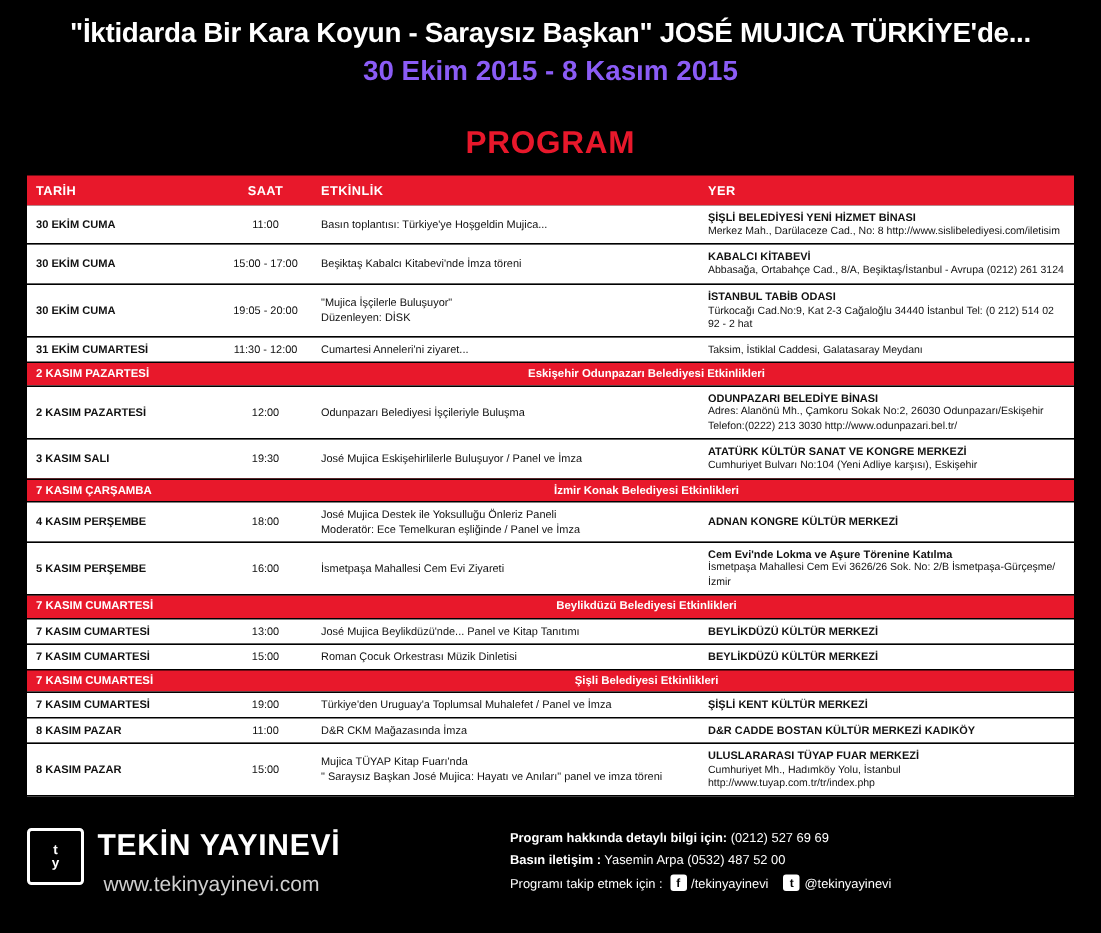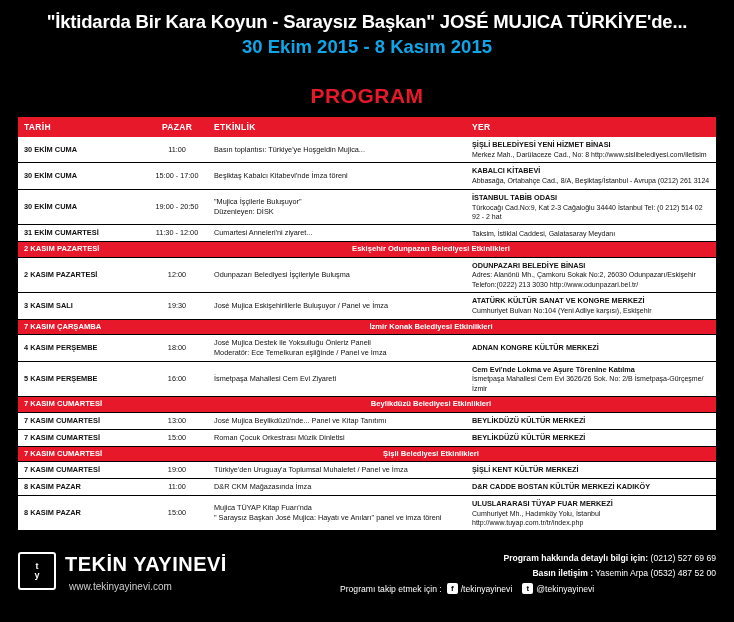--- a/index.html
+++ b/index.html
@@ -12,21 +12,21 @@
   }
   .page{position:relative;width:734px;height:622px;background:#000;}
 
   
   .header{text-align:center;padding:10px 10px 0 10px;}
   .title1{
     font-size:18.5px;font-weight:bold;color:#fff;letter-spacing:-0.2px;
     line-height:1.25;white-space:nowrap;
   }
   .title2{
-    font-size:18.5px;font-weight:bold;color:#0ea5e9;margin-top:3px;text-align:center;
+    font-size:18.5px;font-weight:bold;color:#8b5cf6;margin-top:3px;text-align:center;
   }
   .program{
     font-size:21px;font-weight:bold;color:#e8182b;margin-top:26px;letter-spacing:0.5px;
   }
 
   
   .tablewrap{margin:9px 18px 0 18px;}
   table{border-collapse:collapse;width:100%;table-layout:fixed;}
   col.c1{width:128px;}
   col.c2{width:62px;}
@@ -62,23 +62,23 @@
   .footer-inner{display:flex;padding:6px 18px 0 18px;}
   .pub{display:flex;align-items:flex-start;width:300px;}
   .logo{
     width:34px;height:34px;border:2px solid #fff;border-radius:3px;
     display:flex;align-items:center;justify-content:center;
     font-size:9px;font-weight:bold;line-height:1;flex-direction:column;margin-top:2px;
   }
   .logo span{display:block;}
   .pubtext{margin-left:9px;}
   .pubname{font-size:20px;font-weight:bold;letter-spacing:0.5px;line-height:1.1;margin-top:3px;}
-  .puburl{font-size:10px;color:#cfcfcf;margin-top:6px;margin-left:4px;}
-
-  .contact{flex:1;padding-left:22px;padding-top:3px;text-align:right;}
+  .puburl{font-size:14px;color:#cfcfcf;margin-top:6px;margin-left:4px;}
+
+  .contact{flex:1;padding-left:22px;padding-top:3px;}
   .contact div{font-size:8.6px;margin-bottom:5px;}
   .contact .lbl{font-weight:bold;}
   .social{display:flex;align-items:center;font-size:8.6px;margin-top:1px;}
   .social .lbl{font-weight:normal;margin-right:5px;}
   .sicon{
     display:inline-flex;align-items:center;justify-content:center;
     width:11px;height:11px;background:#fff;color:#000;border-radius:2px;
     font-size:8px;font-weight:bold;margin-right:3px;margin-left:6px;
   }
   .sicon.first{margin-left:0;}
@@ -99,21 +99,21 @@
     <table>
       <colgroup>
           <col class="c1">
           <col class="c2">
           <col class="c3">
           <col class="c4">
         </colgroup>
       <thead>
         <tr>
           <th>TARİH</th>
-          <th class="saat">PAZAR</th>
+          <th class="saat">SAAT</th>
           <th>ETKİNLİK</th>
           <th>YER</th>
         </tr>
       </thead>
       <tbody id="table-body">
           <tr>
             <td class="date">30 EKİM CUMA</td>
             <td class="time">11:00</td>
             <td>Basın toplantısı: Türkiye'ye Hoşgeldin Mujica...</td>
             <td class="venue">
@@ -125,21 +125,21 @@
             <td class="date">30 EKİM CUMA</td>
             <td class="time">15:00 - 17:00</td>
             <td>Beşiktaş Kabalcı Kitabevi'nde  İmza töreni</td>
             <td class="venue">
               <div class="vtitle">KABALCI KİTABEVİ</div>
               <div>Abbasağa, Ortabahçe Cad., 8/A, Beşiktaş/İstanbul - Avrupa (0212) 261 3124</div>
             </td>
           </tr>
           <tr>
             <td class="date">30 EKİM CUMA</td>
-            <td class="time">19:00 - 20:50</td>
+            <td class="time">19:05 - 20:00</td>
             <td>"Mujica İşçilerle Buluşuyor"<br>Düzenleyen: DİSK</td>
             <td class="venue">
               <div class="vtitle">İSTANBUL TABİB ODASI</div>
               <div>Türkocağı Cad.No:9,  Kat 2-3 Cağaloğlu 34440 İstanbul Tel: (0 212) 514 02 92 - 2 hat</div>
             </td>
           </tr>
           <tr>
             <td class="date">31 EKİM CUMARTESİ</td>
             <td class="time">11:30 - 12:00</td>
             <td>Cumartesi Anneleri'ni ziyaret...</td>

